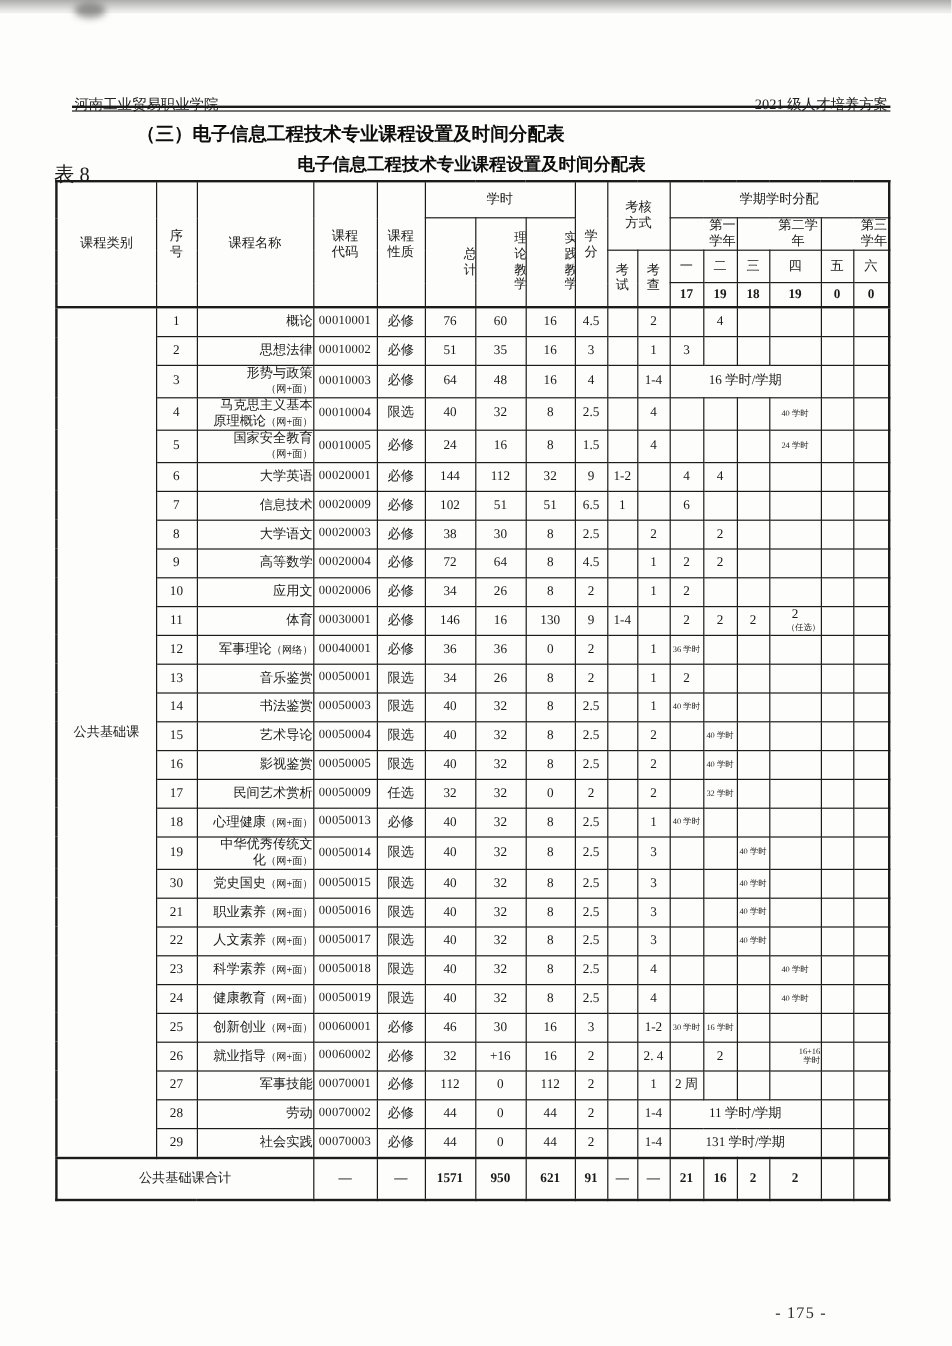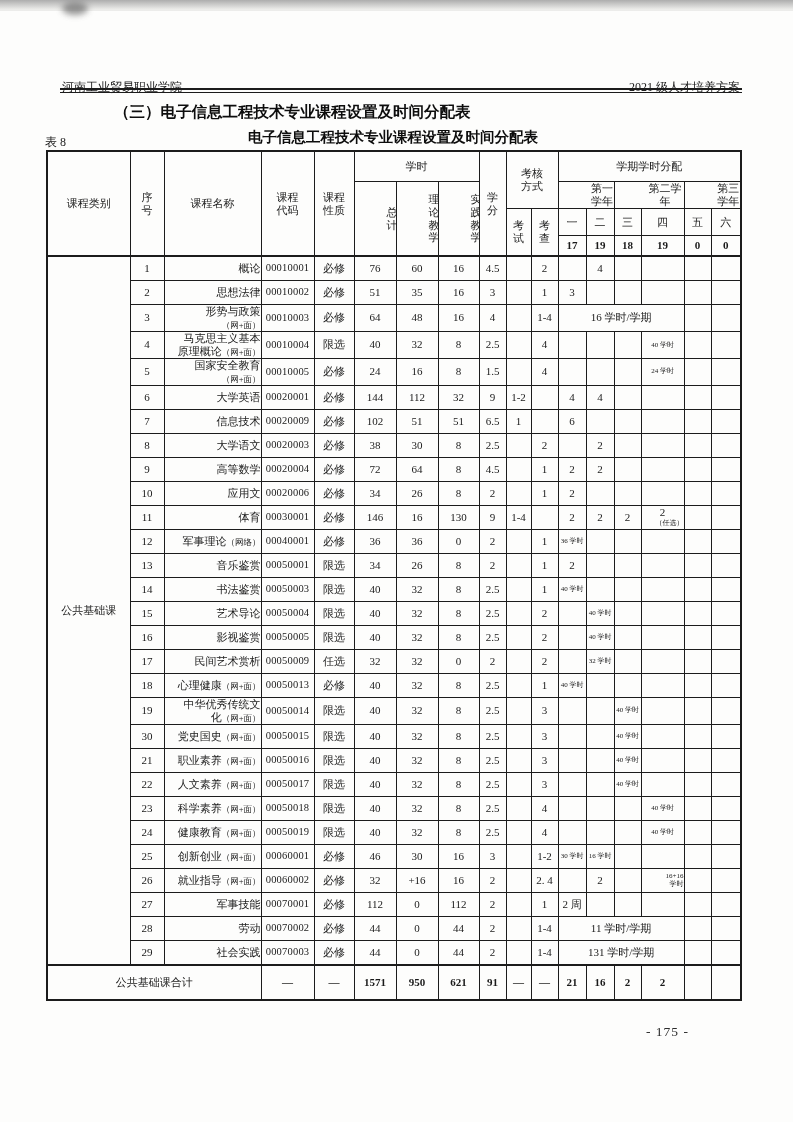--- a/index.html
+++ b/index.html
@@ -10,21 +10,21 @@
   }
   .scan-strip{position:absolute;top:0;left:0;width:793px;height:11px;
     background:linear-gradient(#9f9f9f,#e9e9e7 85%);opacity:.85;}
   .scan-smudge{position:absolute;top:2px;left:62px;width:26px;height:13px;
     background:#6a6a6a;border-radius:50%;filter:blur(3px);opacity:.7;}
   .doc-header{position:absolute;top:79px;left:62px;width:678px;
     display:flex;justify-content:space-between;font-size:12px;color:#222;}
   .rule{position:absolute;top:88px;left:60px;width:682px;height:2px;
     border-top:2px solid #1c1c1c;border-bottom:1px solid #1c1c1c;}
   .section-title{position:absolute;top:102px;left:114px;font-size:15.5px;font-weight:bold;color:#0d0d0d;}
-  .table-label{position:absolute;top:134px;left:45px;font-size:12px;}
+  .table-label{position:absolute;top:134px;left:45px;font-size:17px;}
   .table-title{position:absolute;top:128px;left:46px;width:694px;text-align:center;
     font-size:14.5px;font-weight:bold;color:#0d0d0d;}
   table{position:absolute;top:150px;left:46px;width:694px;
     border-collapse:collapse;table-layout:fixed;border:2px solid #1c1c1c;}
   th,td{border:1px solid #1c1c1c;padding:0;text-align:center;vertical-align:middle;
     font-size:11px;line-height:1.18;overflow:hidden;}
   thead th{font-weight:normal;white-space:pre-line;}
   thead tr:nth-child(1) th{height:29px;}
   thead tr:nth-child(2) th{height:26px;padding-left:32px;}
   thead tr:nth-child(3) th{height:26px;}
@@ -33,21 +33,21 @@
   tbody td{height:23px;}
   td.name{text-align:right;padding-left:4px;}
   td.name div{white-space:nowrap;}
   .paren{font-size:8.5px;}
   .small{font-size:7px;display:block;line-height:1.25;}
   div.small{display:block;text-align:right;}
   td.code{font-size:10.5px;letter-spacing:.2px;}
   tr.total{border-top:2px solid #1c1c1c;}
   tr.total td{height:33px;}
   tr.total td.num{font-weight:bold;}
-  .page-number{position:absolute;top:1024px;left:646px;font-size:13.5px;
+  .page-number{position:absolute;top:1086px;left:646px;font-size:13.5px;
     letter-spacing:1px;color:#2b2b2b;}
 </style>
 </head>
 <body>
 
 <div class="scan-strip"></div>
 <div class="scan-smudge"></div>
 
 <div class="doc-header">
   <span>河南工业贸易职业学院</span>

